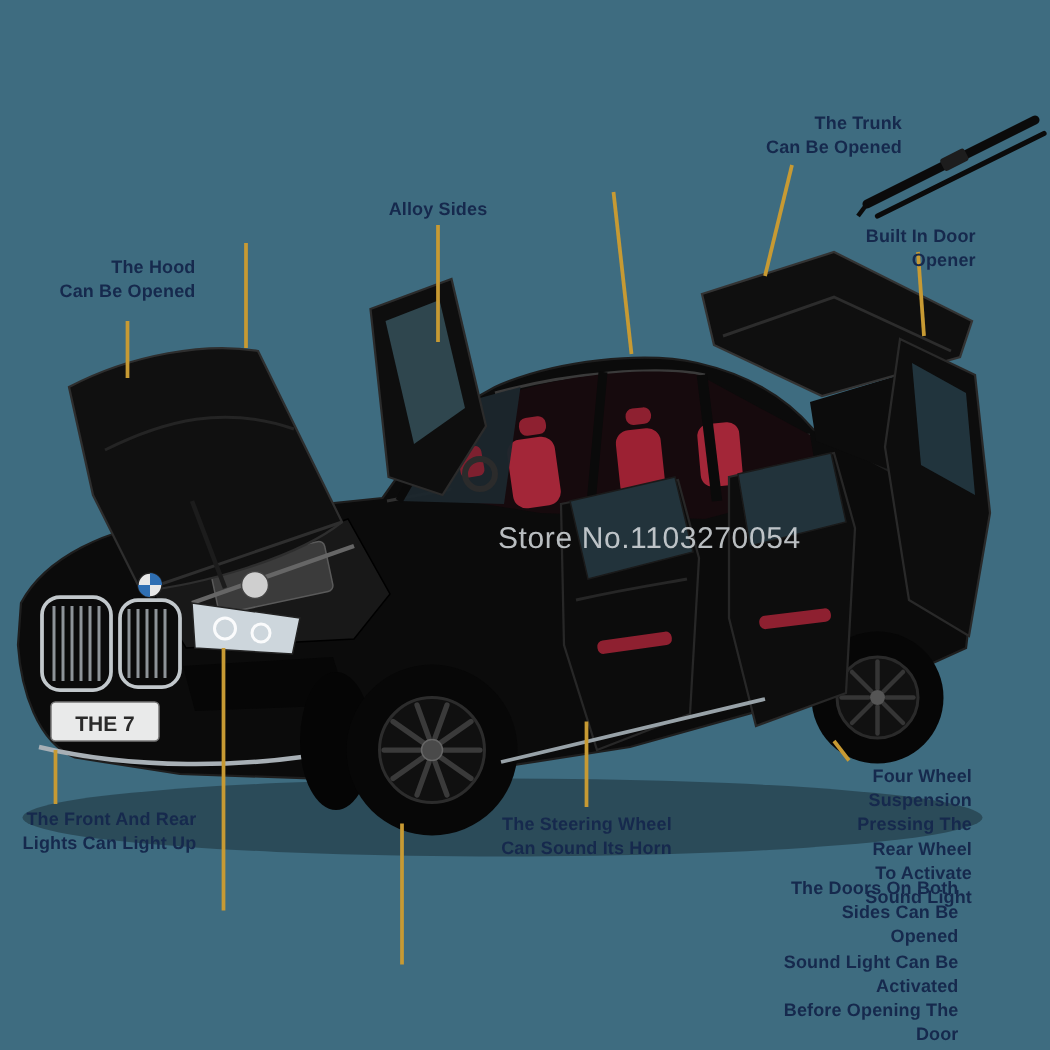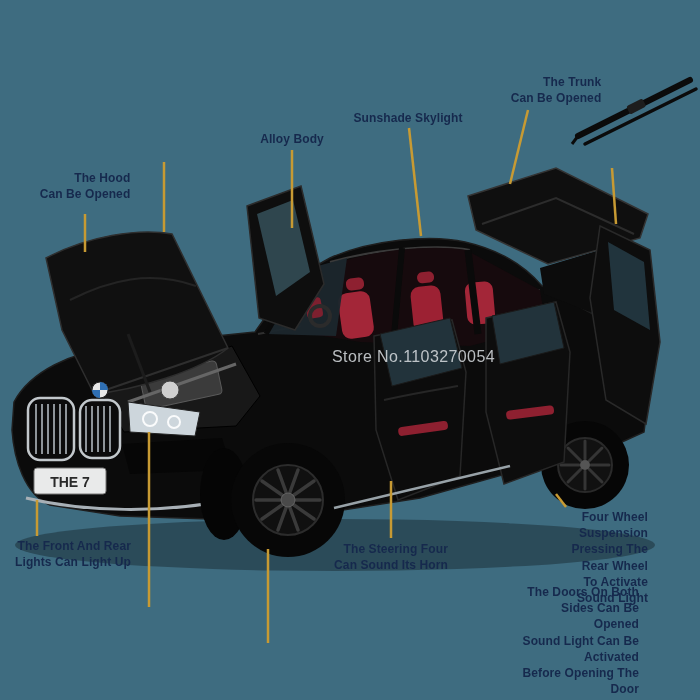--- a/index.html
+++ b/index.html
@@ -10,21 +10,21 @@
     font-family:"Liberation Sans",sans-serif;
   }
   .art{position:absolute;left:0;top:0;width:700px;height:700px;}
   .label{
     position:absolute;transform:translateX(-50%);
     color:#16294d;font-weight:700;font-size:12px;line-height:1.35;
     text-align:right;white-space:pre-line;letter-spacing:.1px;
   }
   .watermark{
     position:absolute;left:332px;top:348px;
-    color:rgba(216,221,224,.85);font-size:16px;letter-spacing:.4px;font-weight:400;
+    color:rgba(216,221,224,.85);font-size:20px;letter-spacing:.4px;font-weight:400;
   }
 </style>
 </head>
 <body>
 
 <div class="stage">
 
   <svg class="art" viewBox="0 0 700 700">
 
     <ellipse cx="335" cy="545" rx="320" ry="26" fill="rgba(0,0,0,0.30)"></ellipse>
@@ -181,27 +181,27 @@
       <line x1="37" y1="500" x2="37" y2="536"></line>
       <line x1="149" y1="432" x2="149" y2="607"></line>
       <line x1="268" y1="549" x2="268" y2="643"></line>
       <line x1="391" y1="481" x2="391" y2="538"></line>
       <line x1="556" y1="494" x2="566" y2="507"></line>
     </g>
   </svg>
 
   <div class="label" style="left:85px;top:170px">The Hood
 Can Be Opened</div>
-  <div class="label" style="left:292px;top:131px">Alloy Body</div>
-  <div class="label" style="left:408px;top:110px">Sunshade Skylight</div>
+  <div class="label" style="left:292px;top:131px">Alloy Sides</div>
   <div class="label" style="left:556px;top:74px">The Trunk
 Can Be Opened</div>
+  <div class="label" style="left:601px;top:149px">Built In Door Opener</div>
   <div class="label" style="left:73px;top:538px">The Front And Rear
 Lights Can Light Up</div>
-  <div class="label" style="left:391px;top:541px">The Steering Four
+  <div class="label" style="left:391px;top:541px">The Steering Wheel
 Can Sound Its Horn</div>
   <div class="label" style="left:596px;top:509px">Four Wheel Suspension
 Pressing The Rear Wheel
 To Activate Sound Light</div>
   <div class="label" style="left:578px;top:584px">The Doors On Both Sides Can Be Opened
 Sound Light Can Be Activated
 Before Opening The Door</div>
 
   <div class="watermark">Store No.1103270054</div>
 </div>

